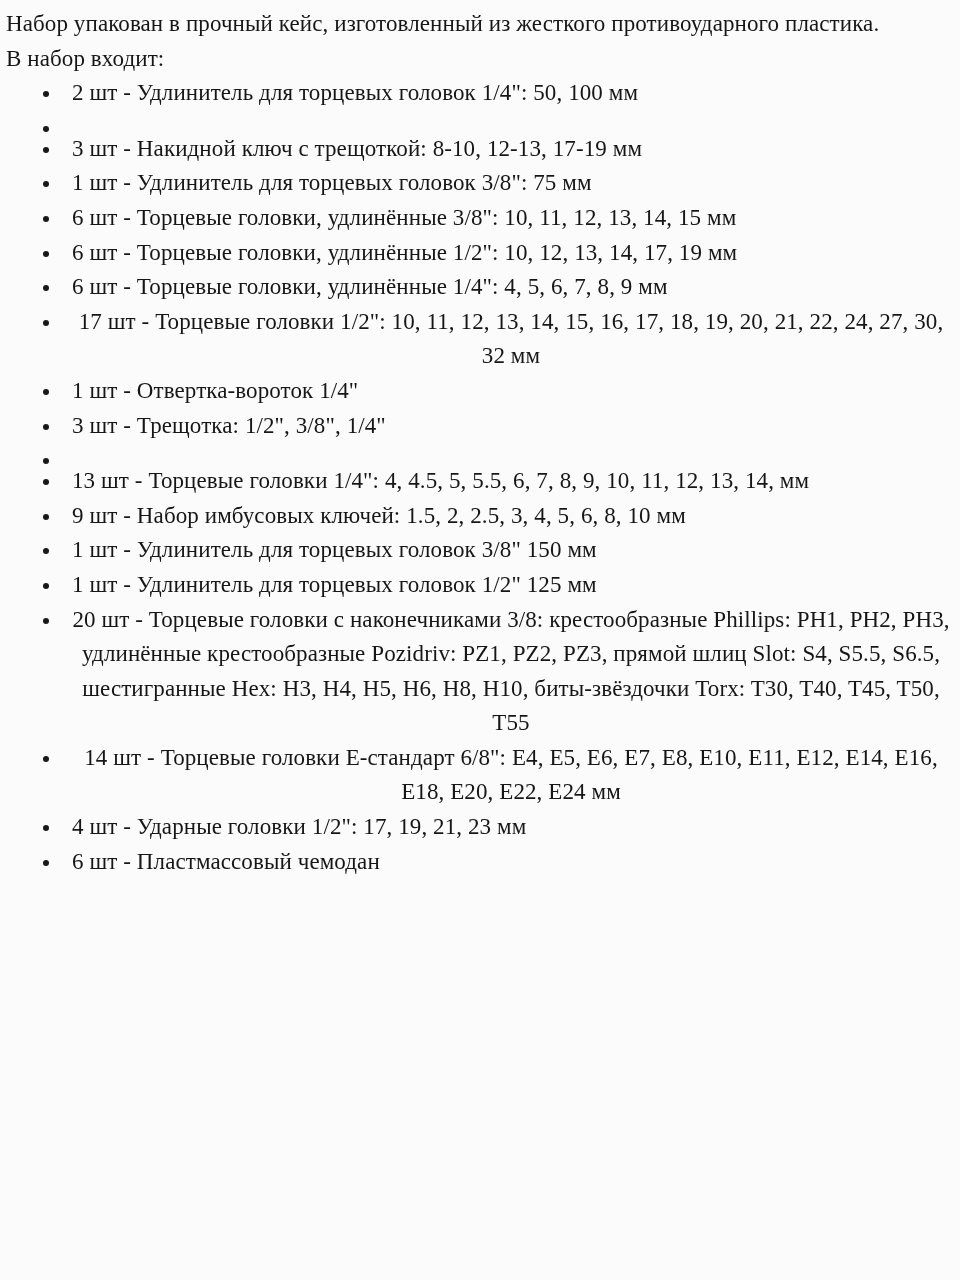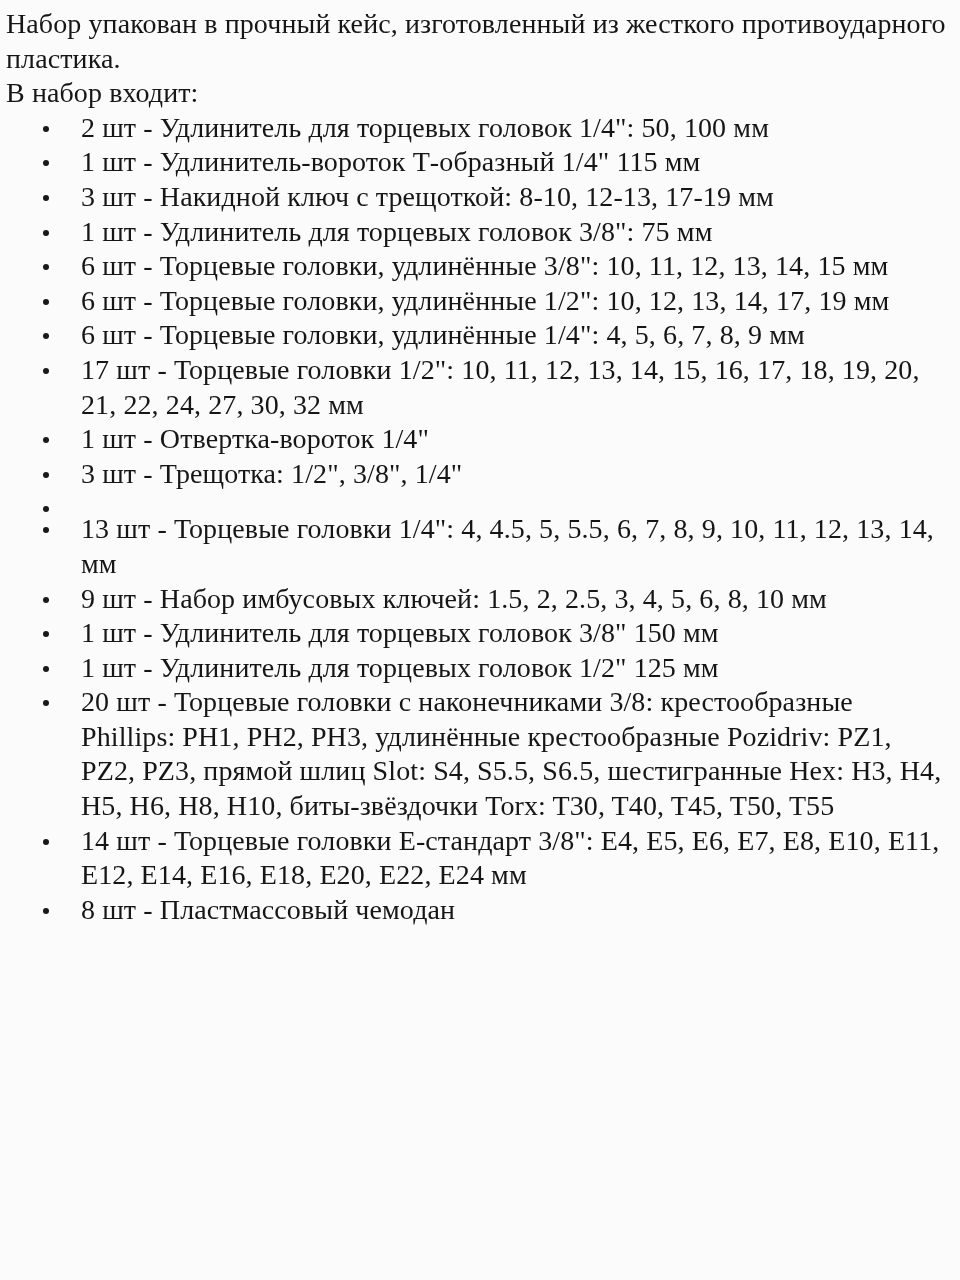--- a/index.html
+++ b/index.html
@@ -9,21 +9,21 @@
   }
   body {
     width: 960px;
     height: 1280px;
     overflow: hidden;
     font-family: "Liberation Serif", "DejaVu Serif", serif;
     color: #161616;
   }
   .page {
     padding: 7px 10px 0 6px;
-    font-size: 28px;
+    font-size: 23px;
     line-height: 34.6px;
     letter-spacing: 0.1px;
   }
   .intro {
     margin: 0;
   }
   ul.contents {
     list-style: none;
     margin: 0;
     padding: 0;
@@ -34,37 +34,37 @@
   }
   .bullet {
     flex: none;
     width: 6px;
     height: 6px;
     border-radius: 50%;
     background: #181818;
     margin: 15px 0 0 37px;
   }
   .li-text {
-    margin-left: 32px;
+    margin-left: 23px;
+    text-align: center;
   }
 </style>
 </head>
 <body>
 
 <div class="page">
   <p class="intro">Набор упакован в прочный кейс, изготовленный из жесткого противоударного пластика.</p>
   <p class="intro">В набор входит:</p>
   <ul class="contents">
     <li>
       <span class="bullet"></span>
       <span class="li-text">2 шт - Удлинитель для торцевых головок 1/4": 50, 100 мм</span>
     </li>
     <li>
       <span class="bullet"></span>
-      <span class="li-text">1 шт - Удлинитель-вороток Т-образный 1/4" 115 мм</span>
     </li>
     <li>
       <span class="bullet"></span>
       <span class="li-text">3 шт - Накидной ключ с трещоткой: 8-10, 12-13, 17-19 мм</span>
     </li>
     <li>
       <span class="bullet"></span>
       <span class="li-text">1 шт - Удлинитель для торцевых головок 3/8": 75 мм</span>
     </li>
     <li>
@@ -109,20 +109,24 @@
     <li>
       <span class="bullet"></span>
       <span class="li-text">1 шт - Удлинитель для торцевых головок 1/2" 125 мм</span>
     </li>
     <li>
       <span class="bullet"></span>
       <span class="li-text">20 шт - Торцевые головки с наконечниками 3/8: крестообразные Phillips: PH1, PH2, PH3, удлинённые крестообразные Pozidriv: PZ1, PZ2, PZ3, прямой шлиц Slot: S4, S5.5, S6.5, шестигранные Hex: H3, H4, H5, H6, H8, H10, биты-звёздочки Torx: T30, T40, T45, T50, T55</span>
     </li>
     <li>
       <span class="bullet"></span>
-      <span class="li-text">14 шт - Торцевые головки Е-стандарт 3/8": E4, E5, E6, E7, E8, E10, E11, E12, E14, E16, E18, E20, E22, E24 мм</span>
+      <span class="li-text">14 шт - Торцевые головки Е-стандарт 6/8": E4, E5, E6, E7, E8, E10, E11, E12, E14, E16, E18, E20, E22, E24 мм</span>
     </li>
     <li>
       <span class="bullet"></span>
-      <span class="li-text">8 шт - Пластмассовый чемодан</span>
+      <span class="li-text">4 шт - Ударные головки 1/2": 17, 19, 21, 23 мм</span>
+    </li>
+    <li>
+      <span class="bullet"></span>
+      <span class="li-text">6 шт - Пластмассовый чемодан</span>
     </li>
   </ul>
 </div>
 
 </body></html>

